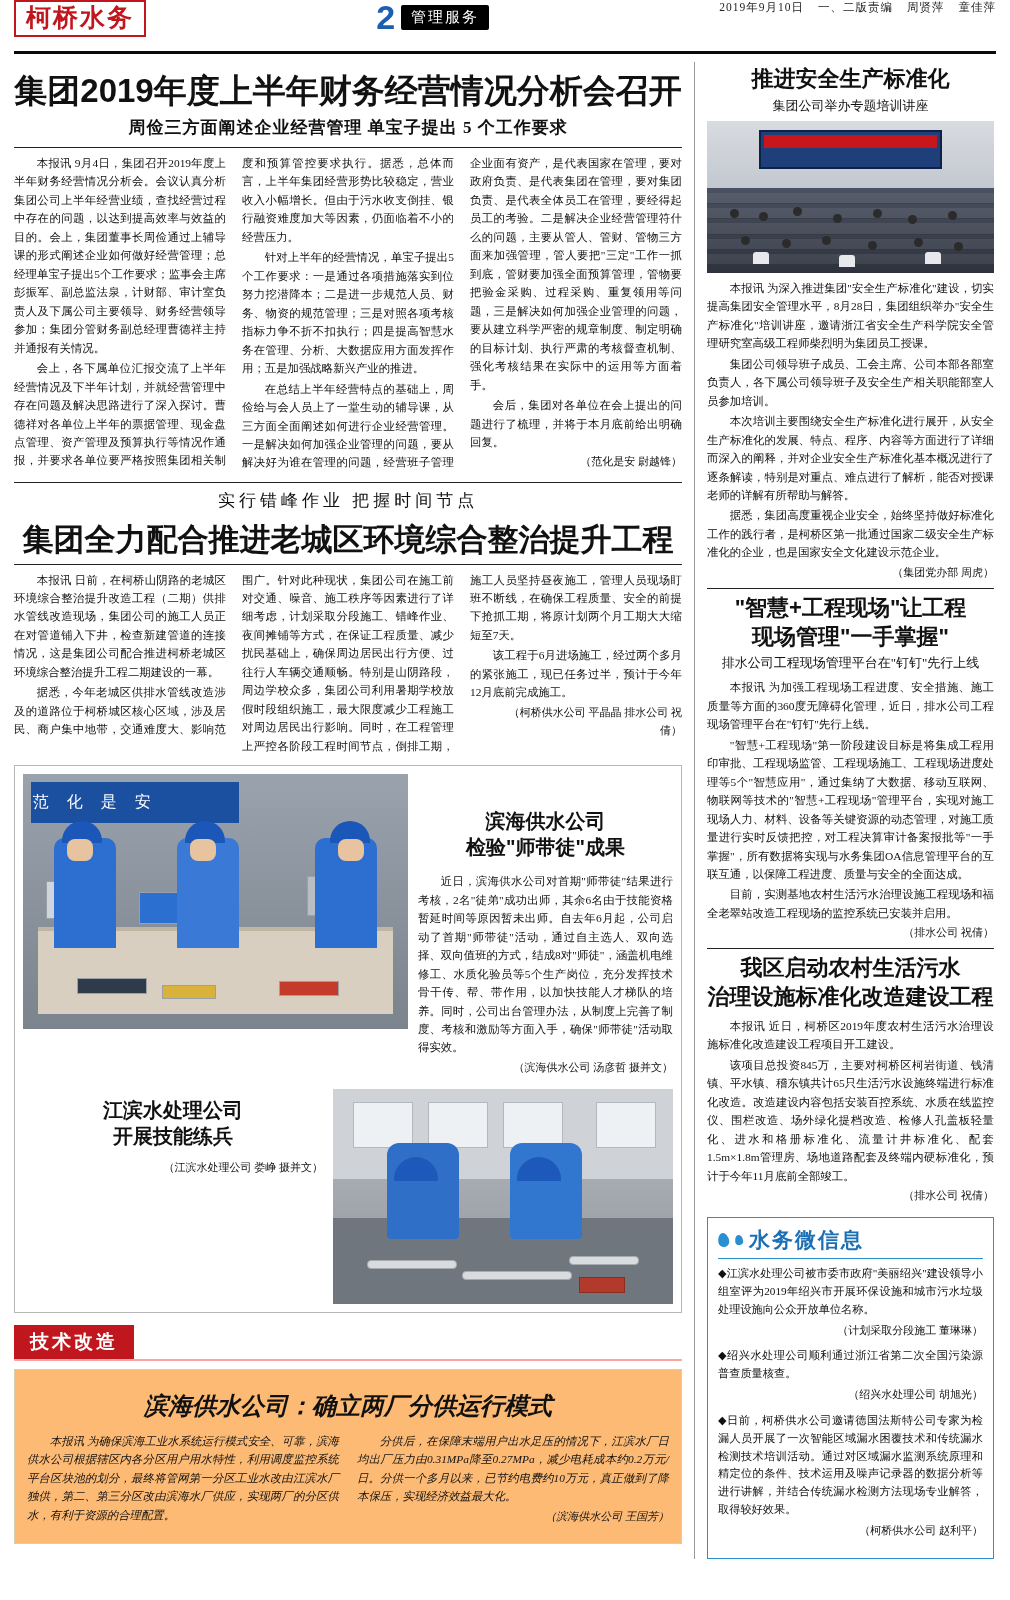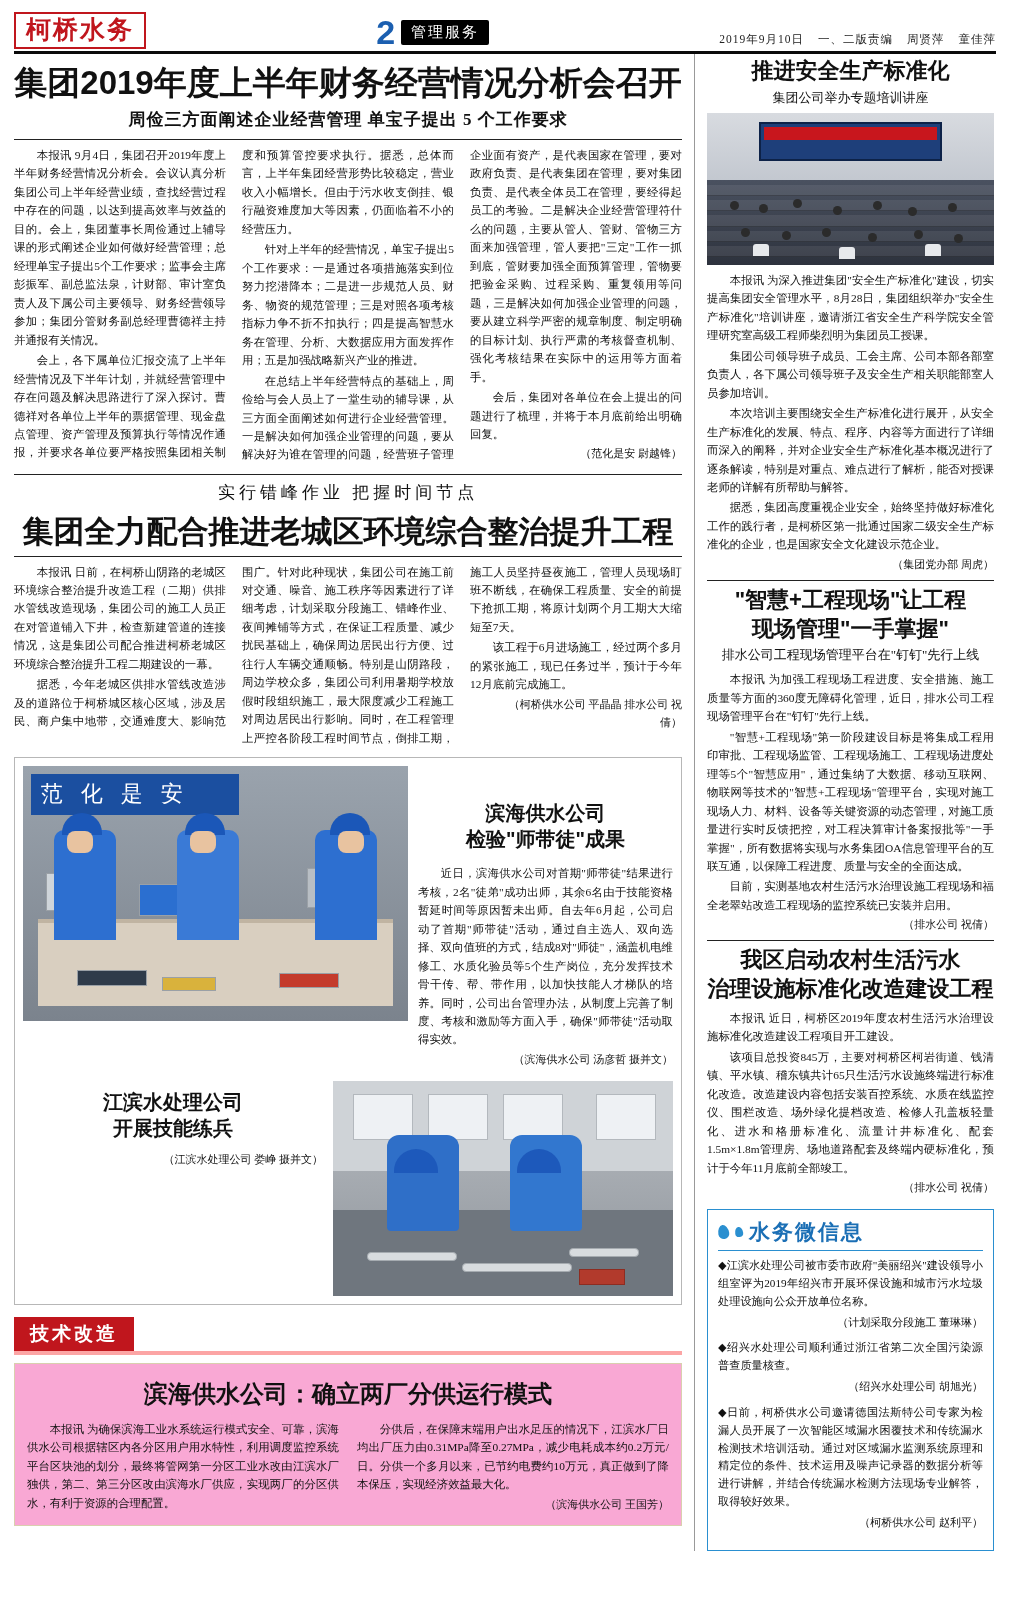--- a/index.html
+++ b/index.html
@@ -14,21 +14,21 @@
   .page {
     position: relative;
     width: 1010px;
     height: 1600px;
     padding: 0 14px;
   }
 
   
   .masthead {
     display: flex;
-    align-items: flex-end;
+    align-items: flex-start;
     height: 54px;
     border-bottom: 3px solid #0a0a0a;
     padding-bottom: 2px;
   }
   .logo-box {
     border: 2px solid #c0161d;
     color: #c0161d;
     font-family: "Liberation Serif", serif;
     font-weight: bold;
     font-size: 25px;
@@ -67,20 +67,21 @@
     display: flex;
     gap: 14px;
     align-items: flex-end;
     padding-bottom: 2px;
   }
 
   
   .cols {
     display: flex;
     gap: 12px;
+    margin-top: 8px;
   }
   .col-left { width: 668px; }
   .col-right {
     width: 300px;
     border-left: 1px solid #999;
     padding-left: 12px;
   }
 
   
   h1.head-main {
@@ -164,21 +165,21 @@
   .ph1 .banner { position:absolute; left:20%; top:9%; width:60%; height:9%; background:#c8161d; }
   .ph1 .seats { position:absolute; left:0; right:0; top:44%; bottom:0; background:linear-gradient(#4a5160,#2d323d); }
   .ph1 .row { position:absolute; left:0; right:0; height:13%; background:rgba(255,255,255,0.08); border-bottom:1px solid rgba(0,0,0,0.25); }
   .ph1 .head { position:absolute; width:9px; height:9px; border-radius:50%; background:#2b2b2b; }
   .ph1 .wht { position:absolute; width:16px; height:12px; background:#e7e9ec; border-radius:3px 3px 0 0; }
 
   
   .ph2 { height: 255px; }
   .ph2 .bg { position:absolute; inset:0; background:linear-gradient(#9aa3ad,#7b838d); }
   .ph2 .banner { position:absolute; left:2%; top:3%; width:54%; height:16%; background:#1b4fa0; }
-  .ph2 .banner span { color:#fff; font-family:"Liberation Sans",sans-serif; font-size:22px; letter-spacing:18px; padding-left:10px; line-height:40px; }
+  .ph2 .banner span { color:#fff; font-family:"Liberation Sans",sans-serif; font-size:16px; letter-spacing:18px; padding-left:2px; line-height:40px; }
   .ph2 .table { position:absolute; left:4%; right:4%; bottom:6%; height:34%; background:#d9cfc0; border-top:4px solid #c0b4a2; }
   .ph2 .person { position:absolute; bottom:32%; width:62px; height:110px; background:#2d6fd0; border-radius:10px 10px 0 0; }
   .ph2 .helmet { position:absolute; width:40px; height:22px; background:#1b57b8; border-radius:20px 20px 0 0; }
   .ph2 .facew { position:absolute; width:26px; height:22px; background:#e8c3a0; border-radius:8px; }
   .ph2 .box { position:absolute; background:#cfd5da; border:1px solid #9aa0a6; }
 
   
   .ph3 { height: 215px; }
   .ph3 .bg { position:absolute; inset:0; background:linear-gradient(#b9bdc2,#8e949b); }
   .ph3 .wallpanel { position:absolute; left:0; right:0; top:0; height:42%; background:#cfd3d7; }
@@ -206,27 +207,28 @@
   .tag-red {
     display: inline-block;
     background: #c0161d;
     color: #fff;
     font-family: "Liberation Sans", sans-serif;
     font-weight: bold;
     font-size: 19px;
     letter-spacing: 3px;
     padding: 4px 16px;
   }
-  .tag-wrap { border-bottom: 4px solid #fca5a5; padding-bottom: 0; margin-top: 12px; }
+  .tag-wrap { border-bottom: 2px solid #fca5a5; padding-bottom: 0; margin-top: 12px; }
 
   .beige {
-    background: #f9a8d4;
+    background: #fdba74;
     border: 1px solid #d9cfae;
-    padding: 10px 12px;
+    padding: 16px 12px;
     margin-top: 8px;
+    font-style: italic;
   }
   .beige h3 {
     font-family: "Liberation Sans", sans-serif;
     font-size: 24px;
     text-align: center;
     margin: 4px 0 10px 0;
     font-weight: bold;
   }
 
   

